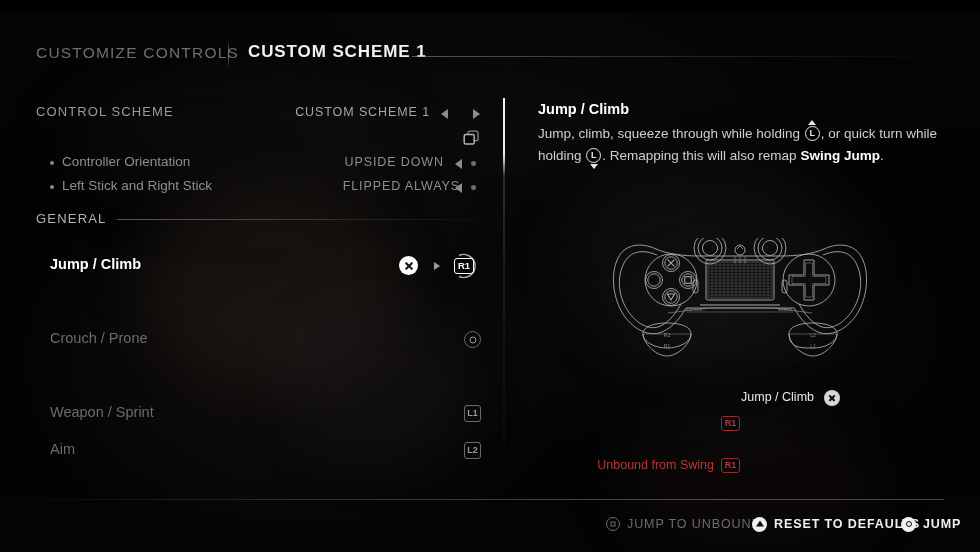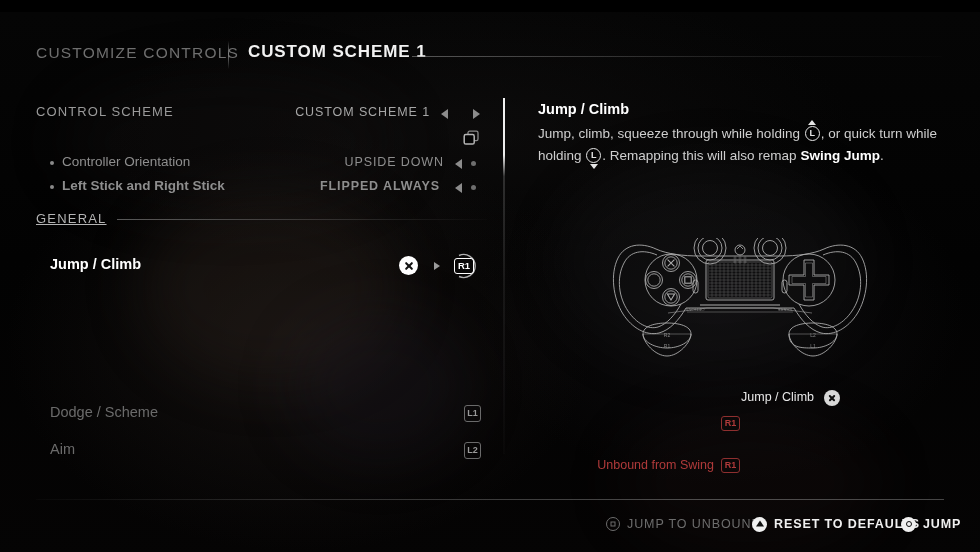--- a/index.html
+++ b/index.html
@@ -65,21 +65,21 @@
   }
   .arrow-l { right: 38px; border-right: 7px solid #8c8c8c; }
   .arrow-r { right: 6px; border-left: 7px solid #8c8c8c; }
   .dot-r { position: absolute; right: 10px; top: 10px; width: 5px; height: 5px; border-radius: 50%; background: #6e6e6e; }
   .bullet { position: absolute; left: 14px; top: 10px; width: 4px; height: 4px; border-radius: 50%; background: #8a8a8a; }
   .copy-icon { position: absolute; right: 6px; top: 4px; width: 17px; height: 16px; }
 
   
   #general-label {
     position: absolute; left: 36px; top: 199px;
-    font-size: 13px; letter-spacing: 1.2px; color: #b4b4b4; text-decoration: underline;
+    font-size: 13px; letter-spacing: 1.2px; color: #b4b4b4;
   }
   #general-rule {
     position: absolute; left: 117px; top: 207px; width: 370px; height: 1px;
     background: linear-gradient(90deg, rgba(160,160,160,0.55) 0%, rgba(120,120,120,0.3) 60%, rgba(90,90,90,0.03) 100%);
   }
 
   
   .bind-row { position: absolute; left: 50px; width: 436px; height: 26px; }
   .bind-row .name {
     position: absolute; left: 0; top: 3px;
@@ -265,24 +265,24 @@
     </div>
 
     <div class="scheme-row" style="top:139px;left:50px;width:436px;">
       <div class="bullet" style="left:0px;"></div>
       <div class="lbl" style="left:12px;">Controller Orientation</div>
       <div class="val" style="right:42px;">UPSIDE DOWN</div>
       <div class="arrow-l" style="right:24px;"></div>
       <div class="dot-r"></div>
     </div>
 
-    <div class="scheme-row" style="top:163px;left:50px;width:436px;font-weight:bold;">
+    <div class="scheme-row" style="top:163px;left:50px;width:436px;">
       <div class="bullet" style="left:0px;"></div>
       <div class="lbl" style="left:12px;">Left Stick and Right Stick</div>
-      <div class="val" style="right:46px;padding-left:19px;">FLIPPED ALWAYS</div>
+      <div class="val" style="right:26px;padding-left:19px;">FLIPPED ALWAYS</div>
       <div class="arrow-l" style="right:24px;"></div>
       <div class="dot-r"></div>
     </div>
 
     <div id="general-label">GENERAL</div>
     <div id="general-rule"></div>
 
     <div class="bind-row selected" style="top:241px;">
       <div class="name">Jump / Climb</div>
       <div style="position:absolute;right:68px;top:3px;">
@@ -293,24 +293,32 @@
       </div>
       <div style="position:absolute;right:6px;top:0px;width:30px;height:26px;">
         <svg viewBox="0 0 30 26" style="position:absolute;left:0;top:0;width:30px;height:26px;">
           <path d="M9 2.5 A11.5 11.5 0 1 1 9 23.5" fill="none" stroke="#cfcfcf" stroke-width="1.4" opacity="0.85"></path>
         </svg>
         <div class="r1-badge" style="position:absolute;left:4px;top:5px;">R1</div>
       </div>
     </div>
 
 
+    <div class="bind-row" style="top:315px;">
+      <div class="name">Crouch / Prone</div>
+      <div class="badge-slot">
+        <div class="circ-badge" style="margin:4px 0 0 4px;">
+            <i class="gl-circle"></i>
+          </div>
+      </div>
+    </div>
 
 
     <div class="bind-row" style="top:389px;">
-      <div class="name">Dodge / Scheme</div>
+      <div class="name">Weapon / Sprint</div>
       <div class="badge-slot">
         <div class="pad-badge" style="margin:4px 0 0 4px;">L1</div>
       </div>
     </div>
 
     <div class="bind-row" style="top:426px;">
       <div class="name">Aim</div>
       <div class="badge-slot">
         <div class="pad-badge" style="margin:4px 0 0 4px;">L2</div>
       </div>

